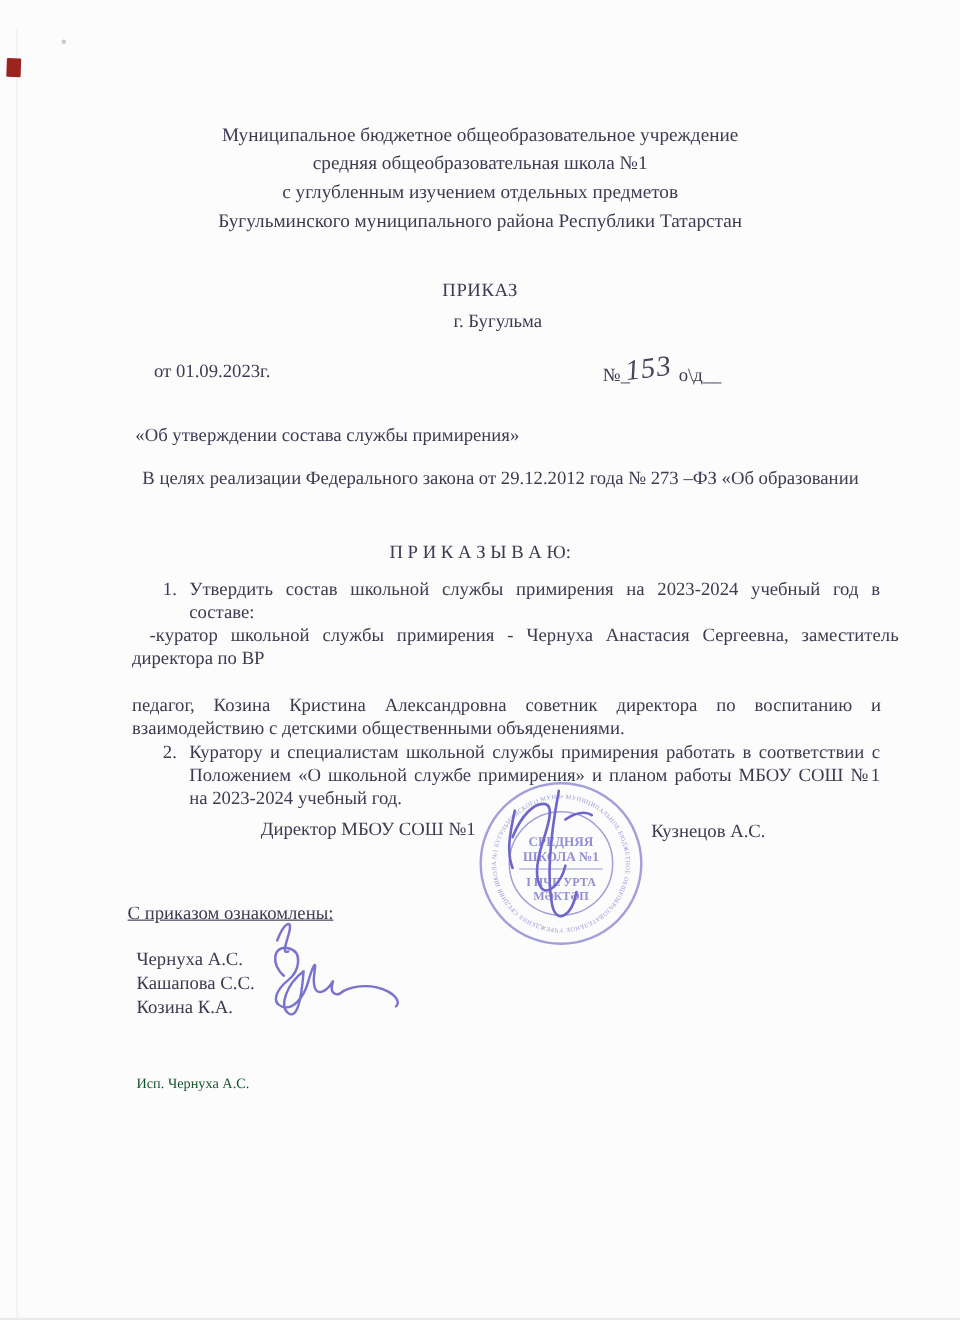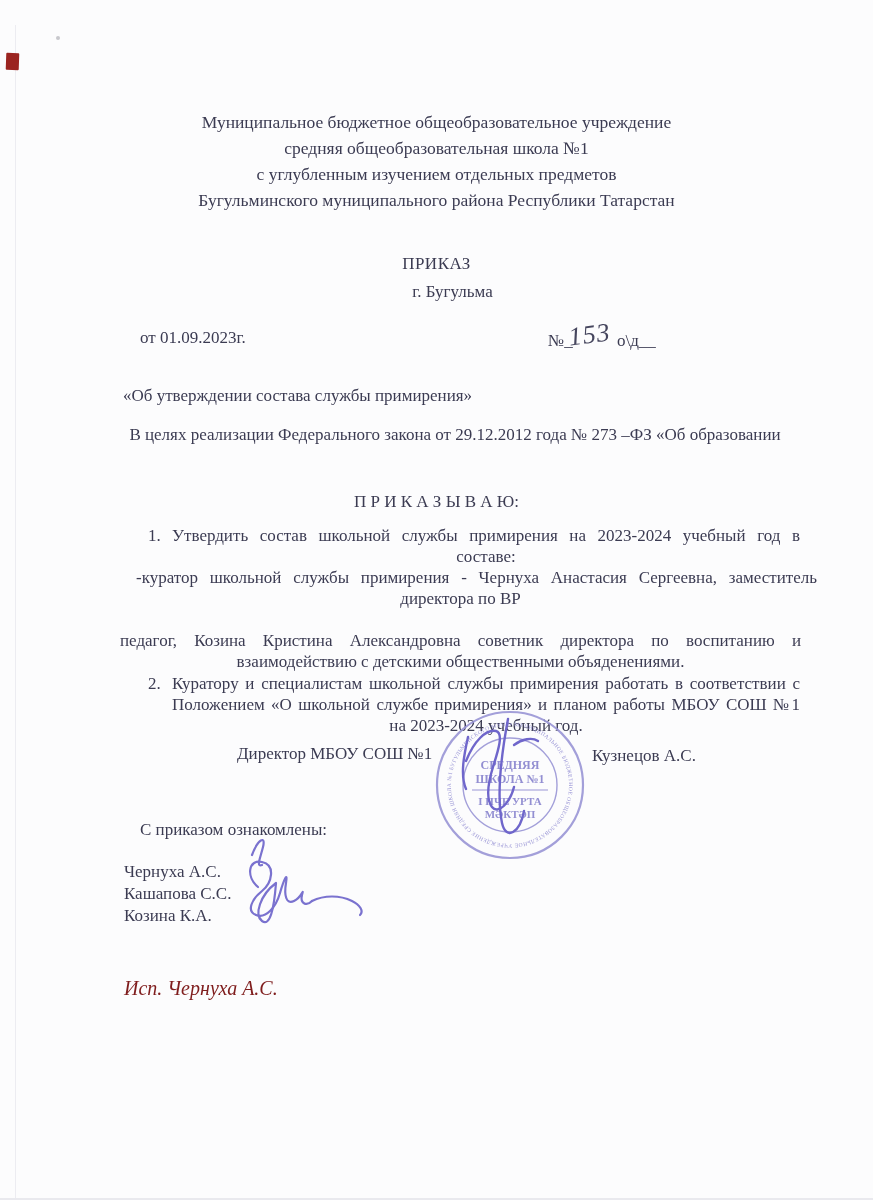--- a/index.html
+++ b/index.html
@@ -10,38 +10,38 @@
     background:#fcfcfd;
     font-family:"Liberation Serif","DejaVu Serif",serif;
     color:#3b3b52;
     overflow:hidden;
   }
   .abs{position:absolute;margin-top:25px;}
   .ctr{left:0;right:0;text-align:center;}
   .doc-text{font-size:17px;line-height:21px;}
   .hdr{font-size:17.5px;line-height:26px;}
   .jline{text-align:justify;text-align-last:justify;}
-  .lline{text-align:center;}
+  .lline{text-align:left;}
   .num{font-size:17px;}
   .handnum{
     display:inline-block;
     font-style:italic;
     font-size:26px;
     letter-spacing:1px;
     color:#46465e;
     transform:rotate(-7deg) translateY(-3px);
     margin:0 2px 0 -4px;
   }
   .edge-left{left:15px;top:0;bottom:0;width:1px;background:#ececf1;}
   .edge-bottom{left:0;right:0;bottom:0;height:2px;background:#e9e9ee;}
   .corner-mark{left:6px;top:28px;width:13px;height:17px;border-radius:1px;transform:rotate(2deg);}
   .speck{left:56px;top:11px;width:4px;height:4px;border-radius:50%;background:#9c9ca4;opacity:.55;}
   .stamp-wrap{left:430px;top:680px;width:160px;height:160px;}
   .sig-names{left:210px;top:800px;width:180px;height:110px;}
-  .executor{font-size:20px;color:#7f1d1d;font-style:italic;}
+  .executor{font-size:13px;color:#14532d;}
 </style>
 </head>
 <body>
 
 <div class="page">
 
   <div class="abs edge-left"></div>
   <div class="abs edge-bottom"></div>
   <div class="abs corner-mark" style="background:#9b2420;"></div>
   <div class="abs speck"></div>
@@ -110,21 +110,21 @@
 
       <g stroke="#6f66cb" stroke-width="2.4" fill="none" stroke-linecap="round">
         <path d="M38,32 C34,50 30,70 36,84"></path>
         <path d="M36,56 C44,36 56,24 66,26 C74,28 68,46 63,62 C58,78 56,94 62,102 C68,110 80,98 84,82"></path>
         <path d="M78,14 C72,46 66,88 72,118 C76,136 90,128 94,106"></path>
         <path d="M84,40 C92,34 102,32 108,36"></path>
       </g>
     </svg>
   </div>
 
-  <div class="abs doc-text" style="left:140px;top:794px;">С приказом ознакомлены:</div>
+  <div class="abs doc-text" style="left:116px;top:794px;text-decoration:underline;">С приказом ознакомлены:</div>
   <div class="abs doc-text" style="left:124px;top:836px;line-height:22px;">
     <div>Чернуха А.С.</div>
     <div>Кашапова С.С.</div>
     <div>Козина К.А.</div>
   </div>
 
   <div class="abs sig-names">
     <svg width="180" height="110" viewBox="0 0 180 110">
       <g stroke="#7a72cf" stroke-width="2.2" fill="none" stroke-linecap="round">
 

